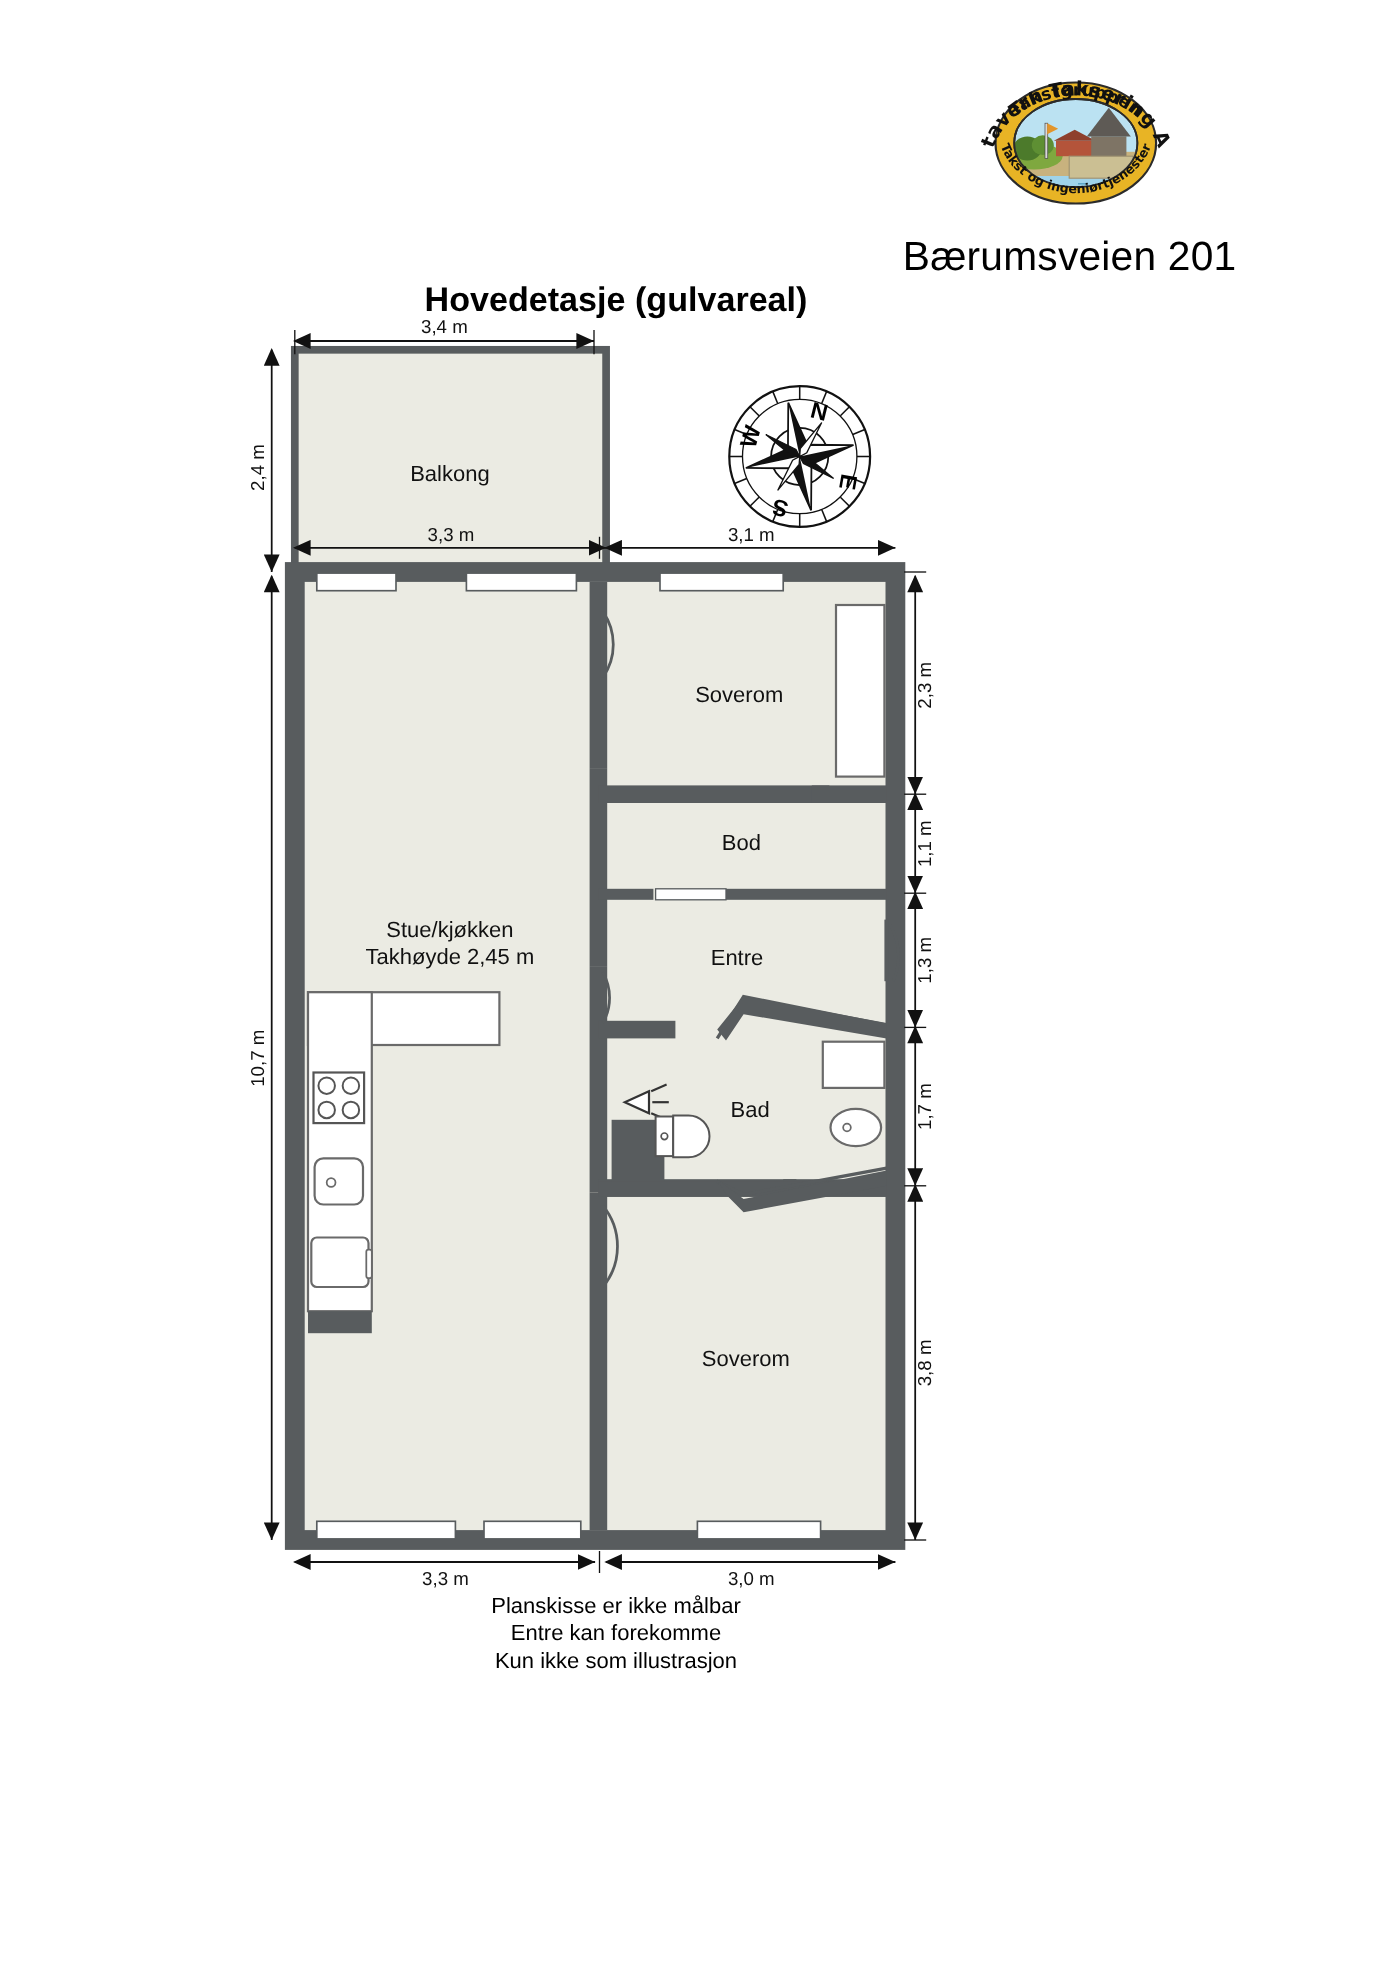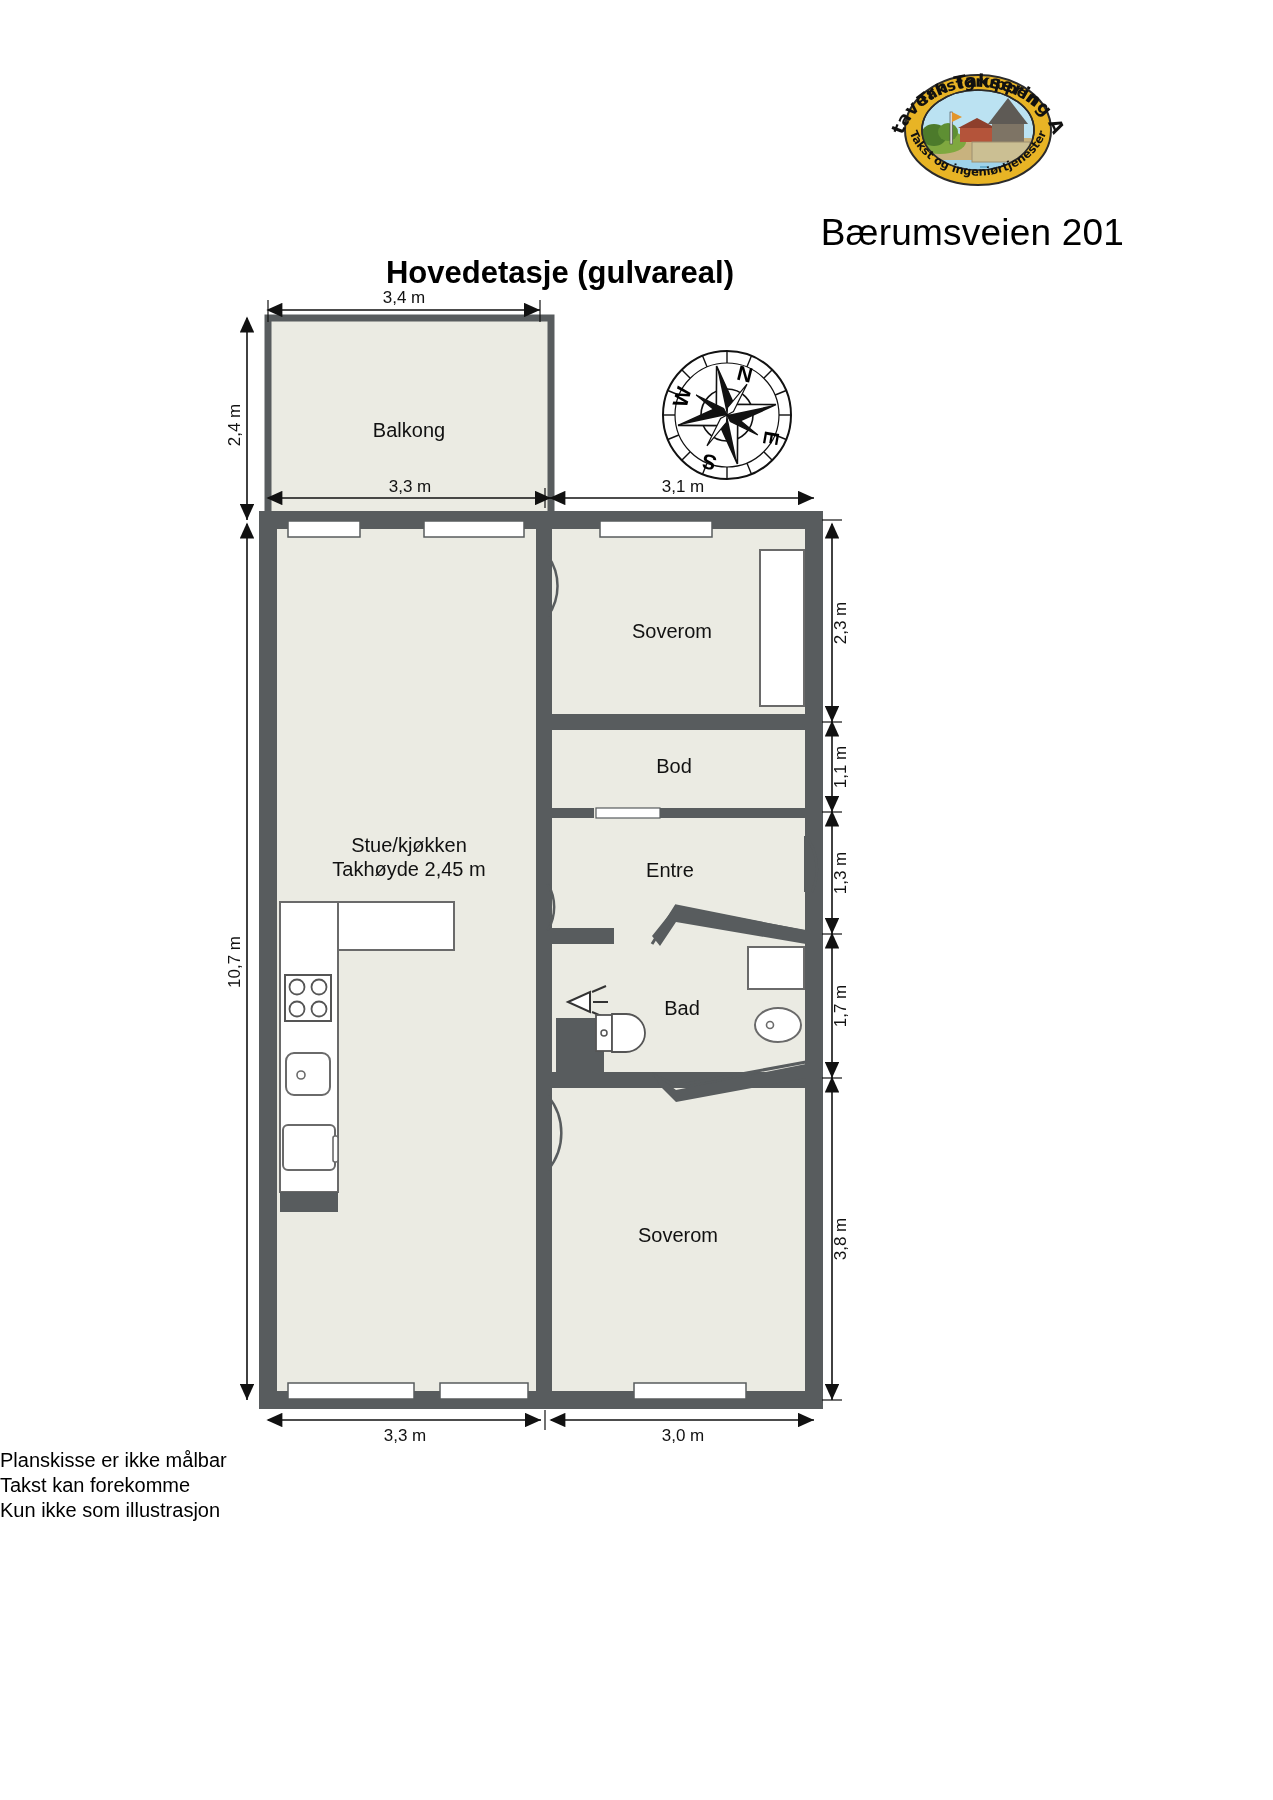--- a/index.html
+++ b/index.html
@@ -27,21 +27,21 @@
     position:absolute; left:0; top:255px; width:1120px;
     text-align:center; font-size:31px;font-weight:bold;
   }
 
   
   #plan { position:absolute; left:0; top:0; width:1273px; height:1800px; }
 
   
   #footer {
     position:absolute; left:0; top:1448px; width:1120px;
-    text-align:left; font-size:20px; line-height:25px;
+    text-align:center; font-size:20px; line-height:25px;
   }
   #footer div { white-space:nowrap; }
 
   
   .room-label { font-family:"Liberation Sans", sans-serif; font-size:20px; fill:#111; }
   .dim-label  { font-family:"Liberation Sans", sans-serif; font-size:17px; fill:#111; }
   .compass-letter { font-family:"Liberation Sans", sans-serif; font-weight:bold; font-size:21px; fill:#000; }
 </style>
 </head>
 <body>
@@ -345,17 +345,17 @@
 
       <text class="compass-letter" x="16" y="-34" text-anchor="middle" transform="rotate(14 16 -34)">N</text>
       <text class="compass-letter" x="37" y="22" text-anchor="middle" transform="rotate(100 37 22)">E</text>
       <text class="compass-letter" x="-16" y="40" text-anchor="middle" transform="rotate(-166 -16 40)">S</text>
       <text class="compass-letter" x="-38" y="-16" text-anchor="middle" transform="rotate(-74 -38 -16)">W</text>
     </g>
   </svg>
 
   <div id="footer">
     <div>Planskisse er ikke målbar</div>
-    <div>Takst kan forekomme</div>
+    <div>Entre kan forekomme</div>
     <div>Kun ikke som illustrasjon</div>
   </div>
 
 </div>
 
 </body></html>

